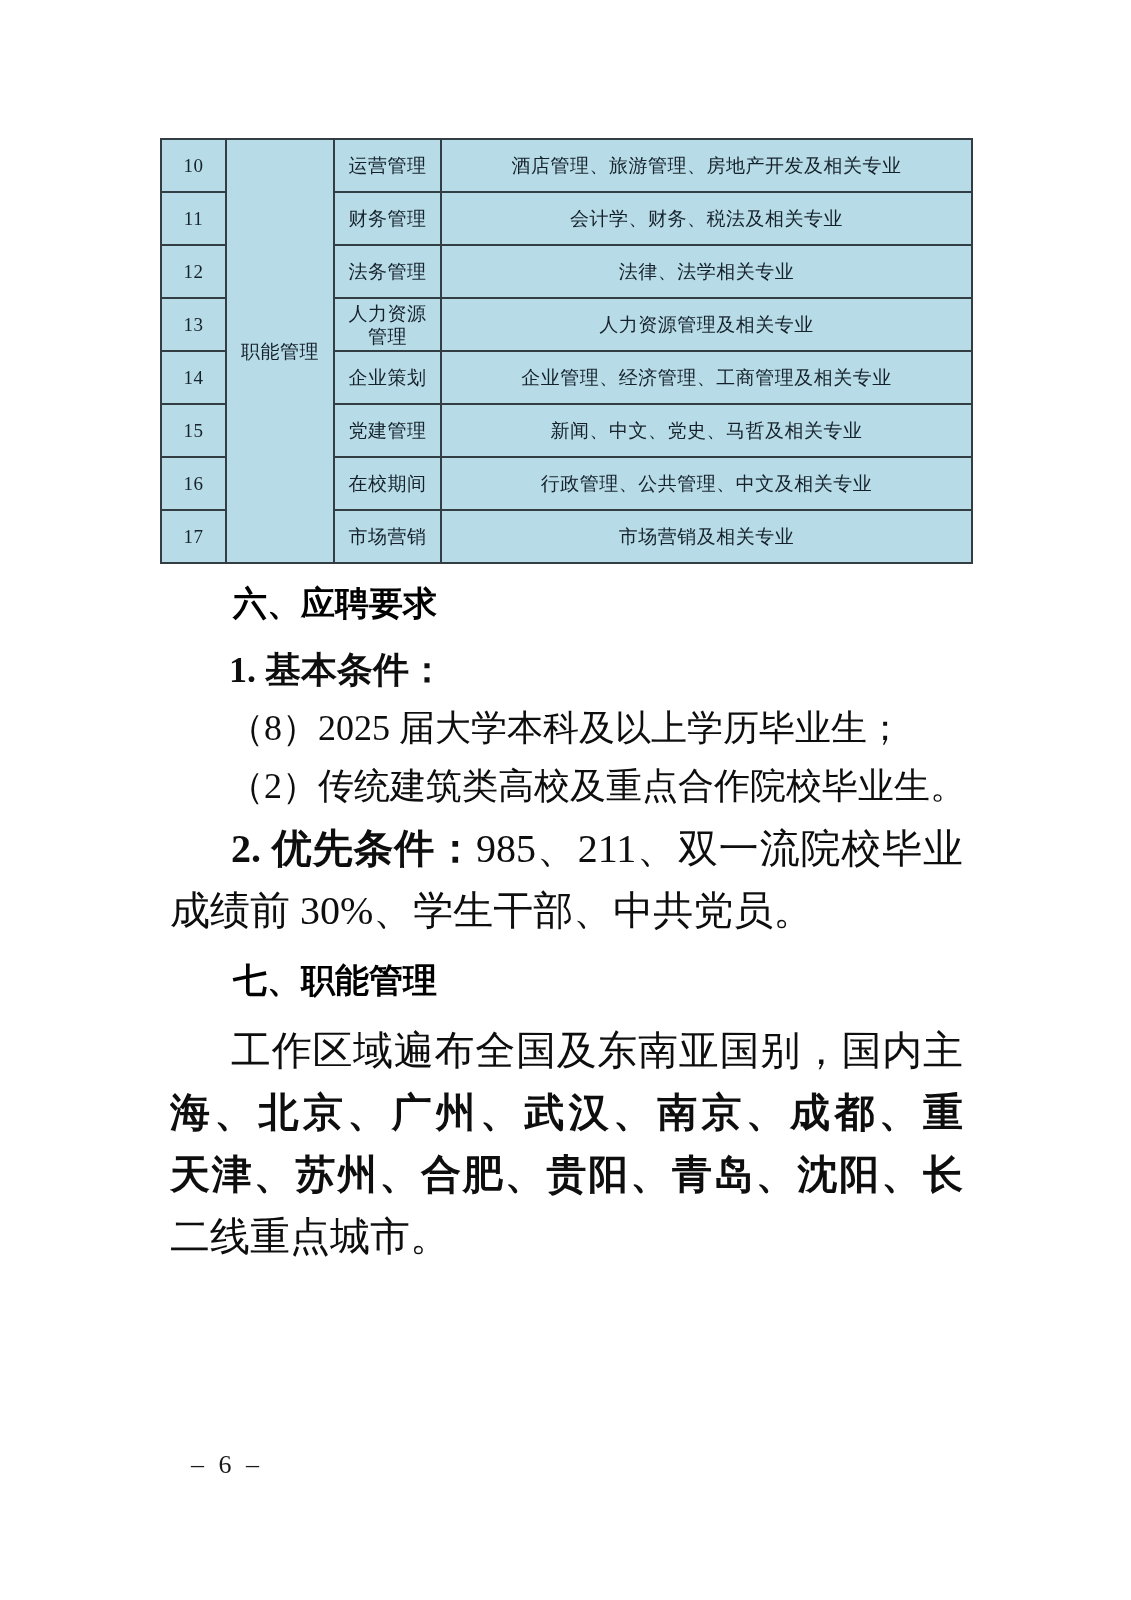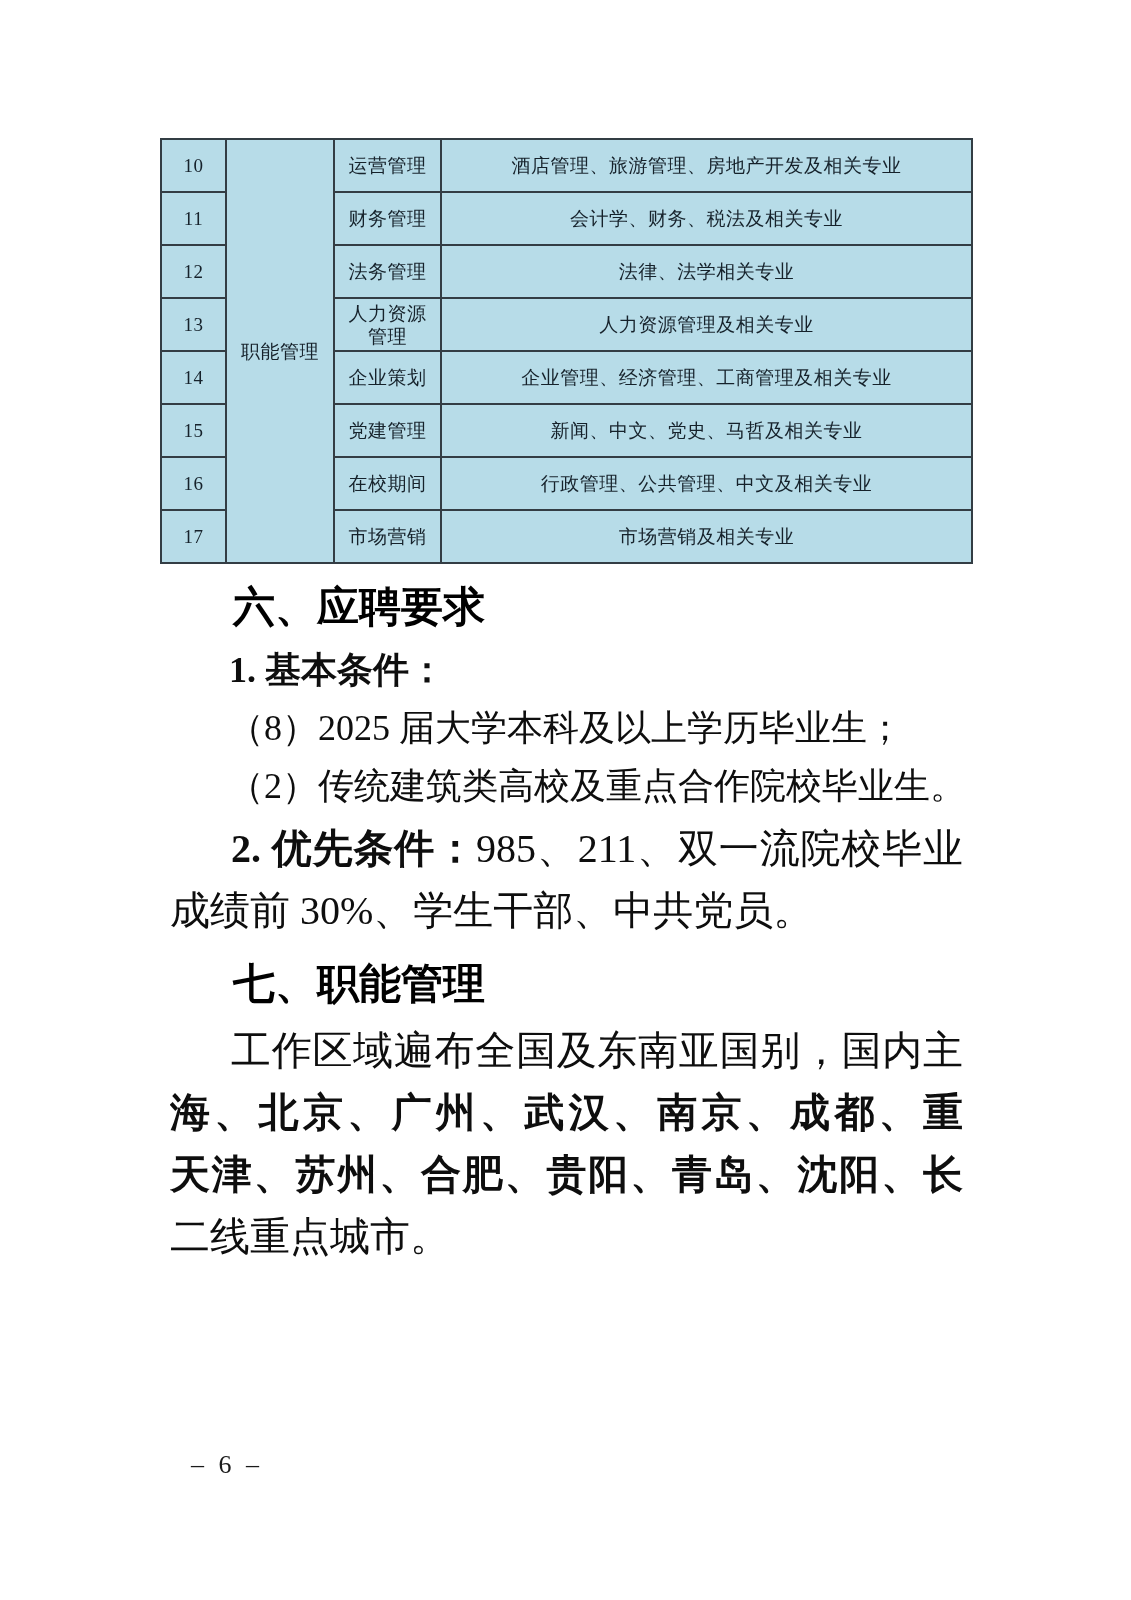--- a/index.html
+++ b/index.html
@@ -33,21 +33,21 @@
     line-height:23px;
   }
   .doc-table td.pos { white-space:pre-line;text-align:center; }
 
   
   .abs { position:absolute; }
 
   .heading {
     font-family:"Liberation Sans","DejaVu Sans",sans-serif;
     font-weight:700;
-    font-size:42px;
+    font-size:34px;
     color:#000;
     line-height:1;
   }
   .body-line {
     font-size:36px;
     line-height:1.15;
     color:#0e0e0e;
   }
   .bold-serif { font-weight:700; }
 

